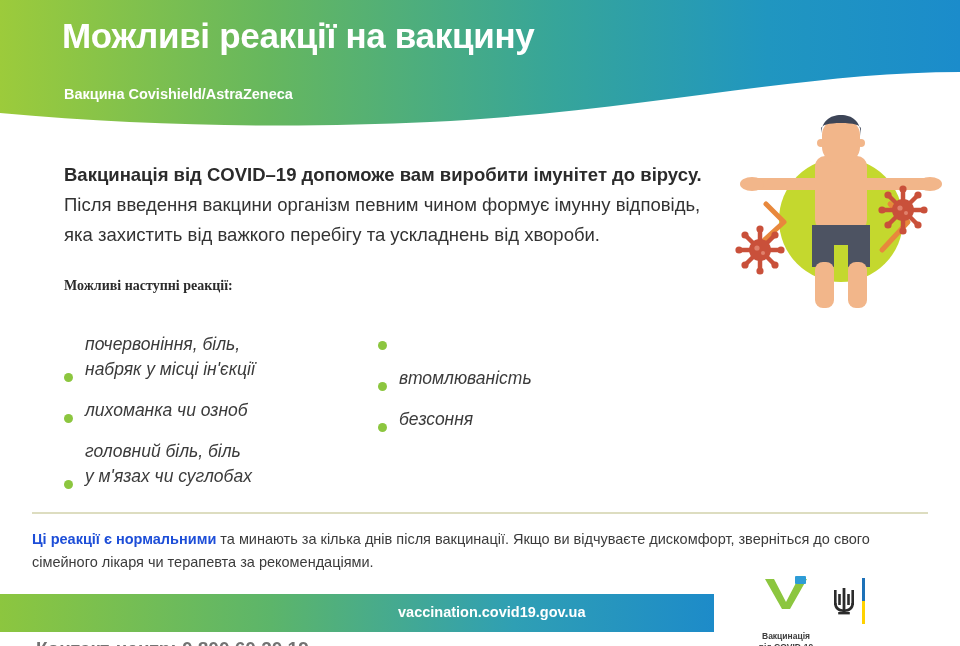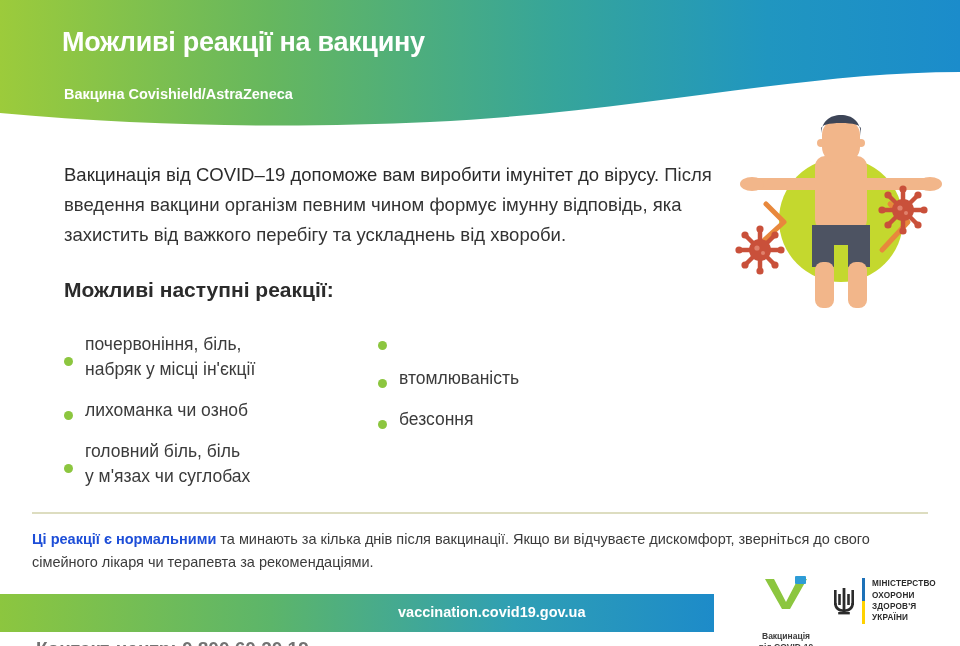--- a/index.html
+++ b/index.html
@@ -20,22 +20,22 @@
   .header-wrap {
     position: absolute;
     left: 0; top: 0;
     width: 960px; height: 140px;
     overflow: hidden;
   }
   .header-svg { display: block; }
 
   .header-title {
     position: absolute;
-    left: 62px; top: 27px;
-    font-size: 27px;
+    left: 62px; top: 16px;
+    font-size: 35px;
     font-weight: bold;
     color: #ffffff;
     letter-spacing: -0.3px;
     white-space: nowrap;
   }
   .header-subtitle {
     position: absolute;
     left: 64px; top: 86px;
     font-size: 14.5px;
     font-weight: bold;
@@ -45,42 +45,44 @@
 
   
   .intro {
     position: absolute;
     left: 64px; top: 160px;
     width: 660px;
     font-size: 18.5px;
     line-height: 30px;
     color: #333333;
   }
-  .intro b { font-weight: normal; color: #2b2b2b; }
+  .intro b { font-weight: bold; color: #2b2b2b; }
 
   .section-head {
     position: absolute;
     left: 64px; top: 278px;
-    font-size: 21px;
+    font-size: 14px;
     font-weight: bold;
     color: #2b2b2b;
+    font-family: Liberation Serif, serif;
   }
 
   
   .bullets {
     position: absolute;
     top: 332px;
   }
   .col-left  { left: 64px;  width: 310px; }
   .col-right { left: 378px; width: 330px; }
 
   .bullet-item {
     display: flex;
-    align-items: center;
+    align-items: flex-end;
     margin-bottom: 16px;
+    font-style: italic;
   }
   .bullet-dot {
     flex: 0 0 auto;
     width: 9px; height: 9px;
     border-radius: 50%;
     background: #8cc63f;
     margin-top: 9px;
     margin-right: 12px;
   }
   .bullet-text {
@@ -333,17 +335,13 @@
       <rect x="10.6" y="2" width="2.8" height="25"></rect>
       <rect x="2" y="4" width="2.6" height="15"></rect>
       <rect x="19.4" y="4" width="2.6" height="15"></rect>
       <path d="M2,17 C2,23 6,26 12,26 C18,26 22,23 22,17 L19.4,17 C19.4,21 16,23.4 12,23.4 C8,23.4 4.6,21 4.6,17 Z"></path>
       <rect x="6.2" y="8" width="2.6" height="11"></rect>
       <rect x="15.2" y="8" width="2.6" height="11"></rect>
       <path d="M6.2,26 L17.8,26 L17.8,28.4 L6.2,28.4 Z"></path>
     </g>
   </svg>
   <div class="moh-divider"></div>
-  <div class="moh-text">МІНІСТЕРСТВО
-ОХОРОНИ
-ЗДОРОВ'Я
-УКРАЇНИ</div>
 </div>
 
 </body></html>

